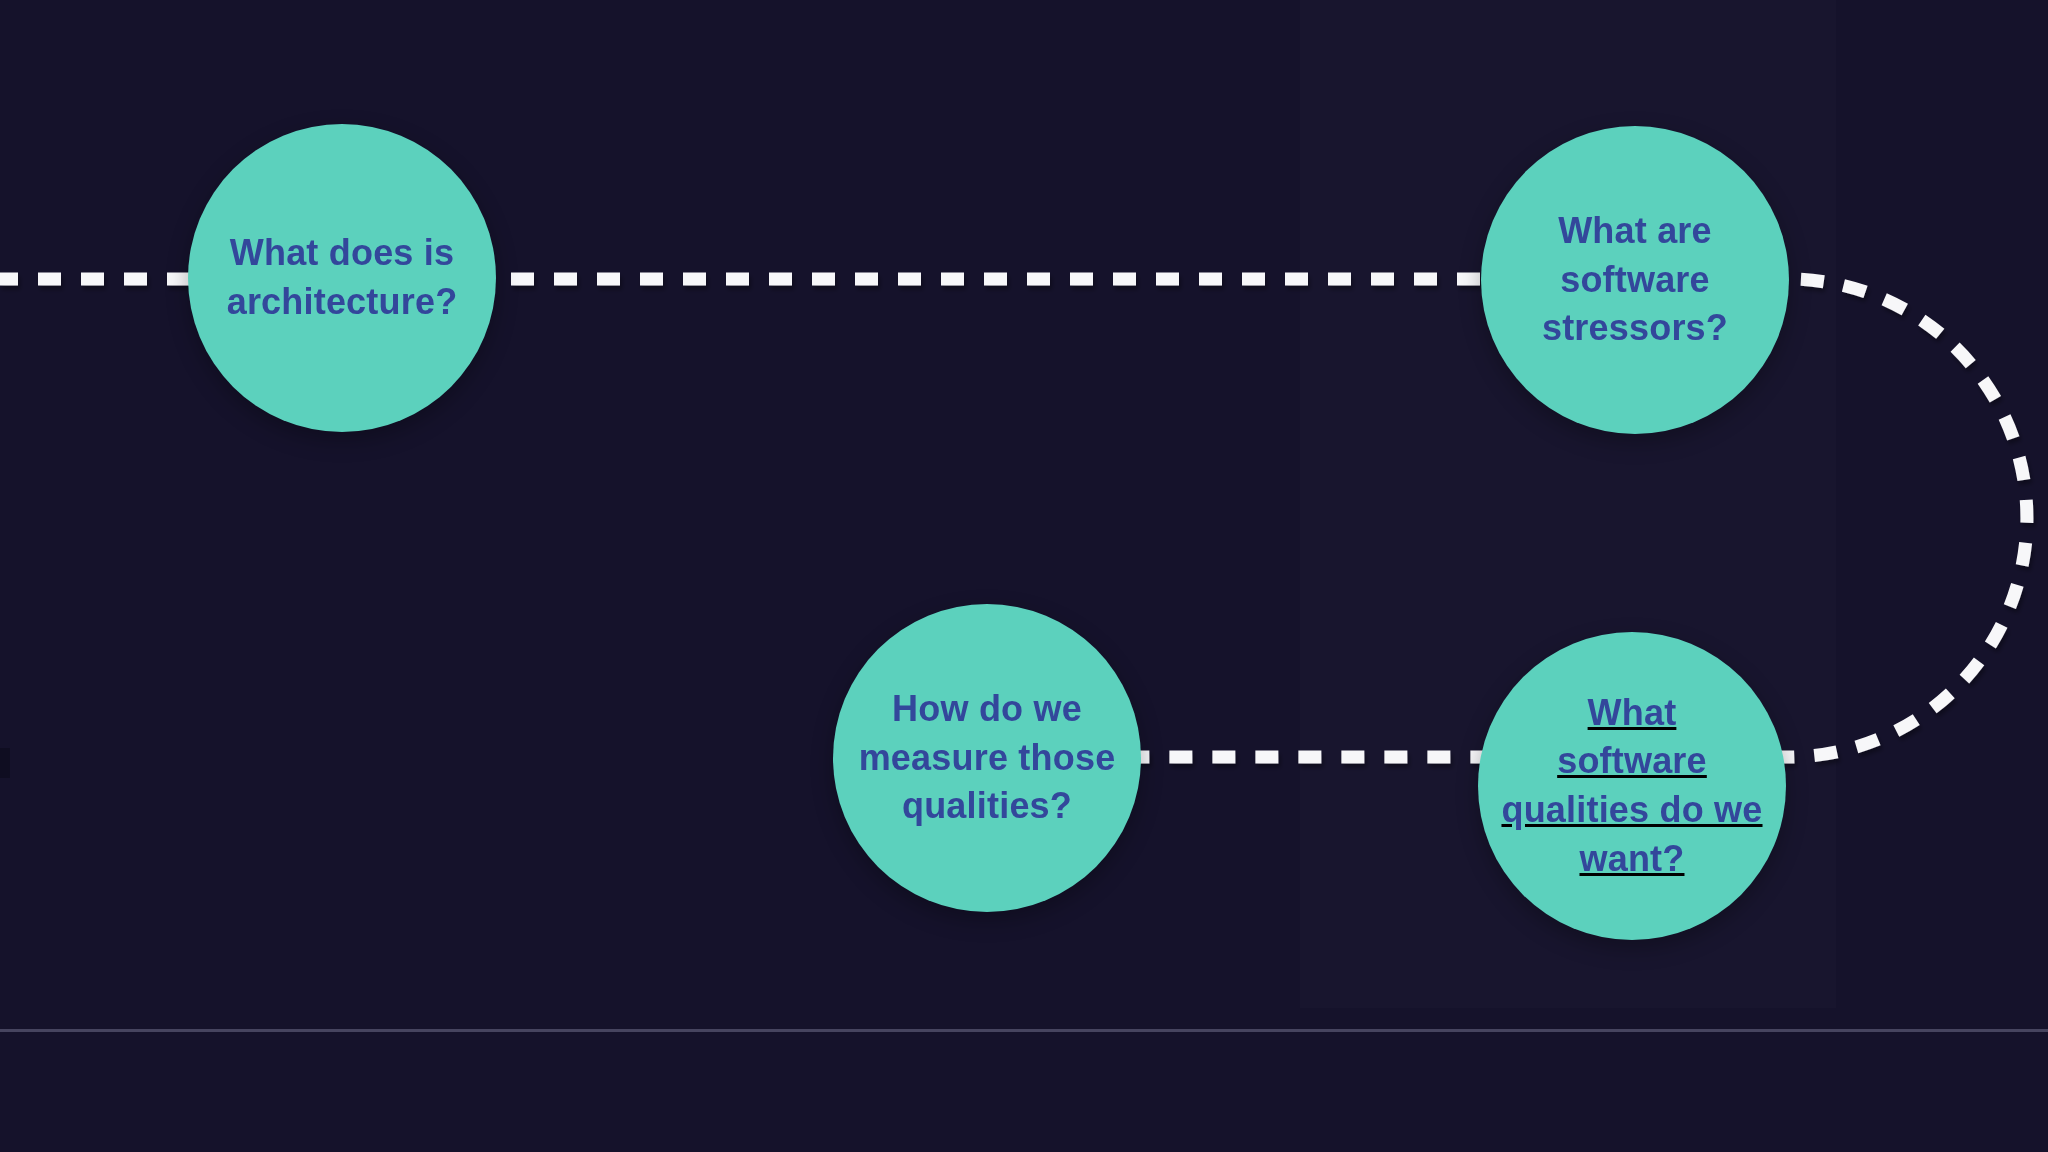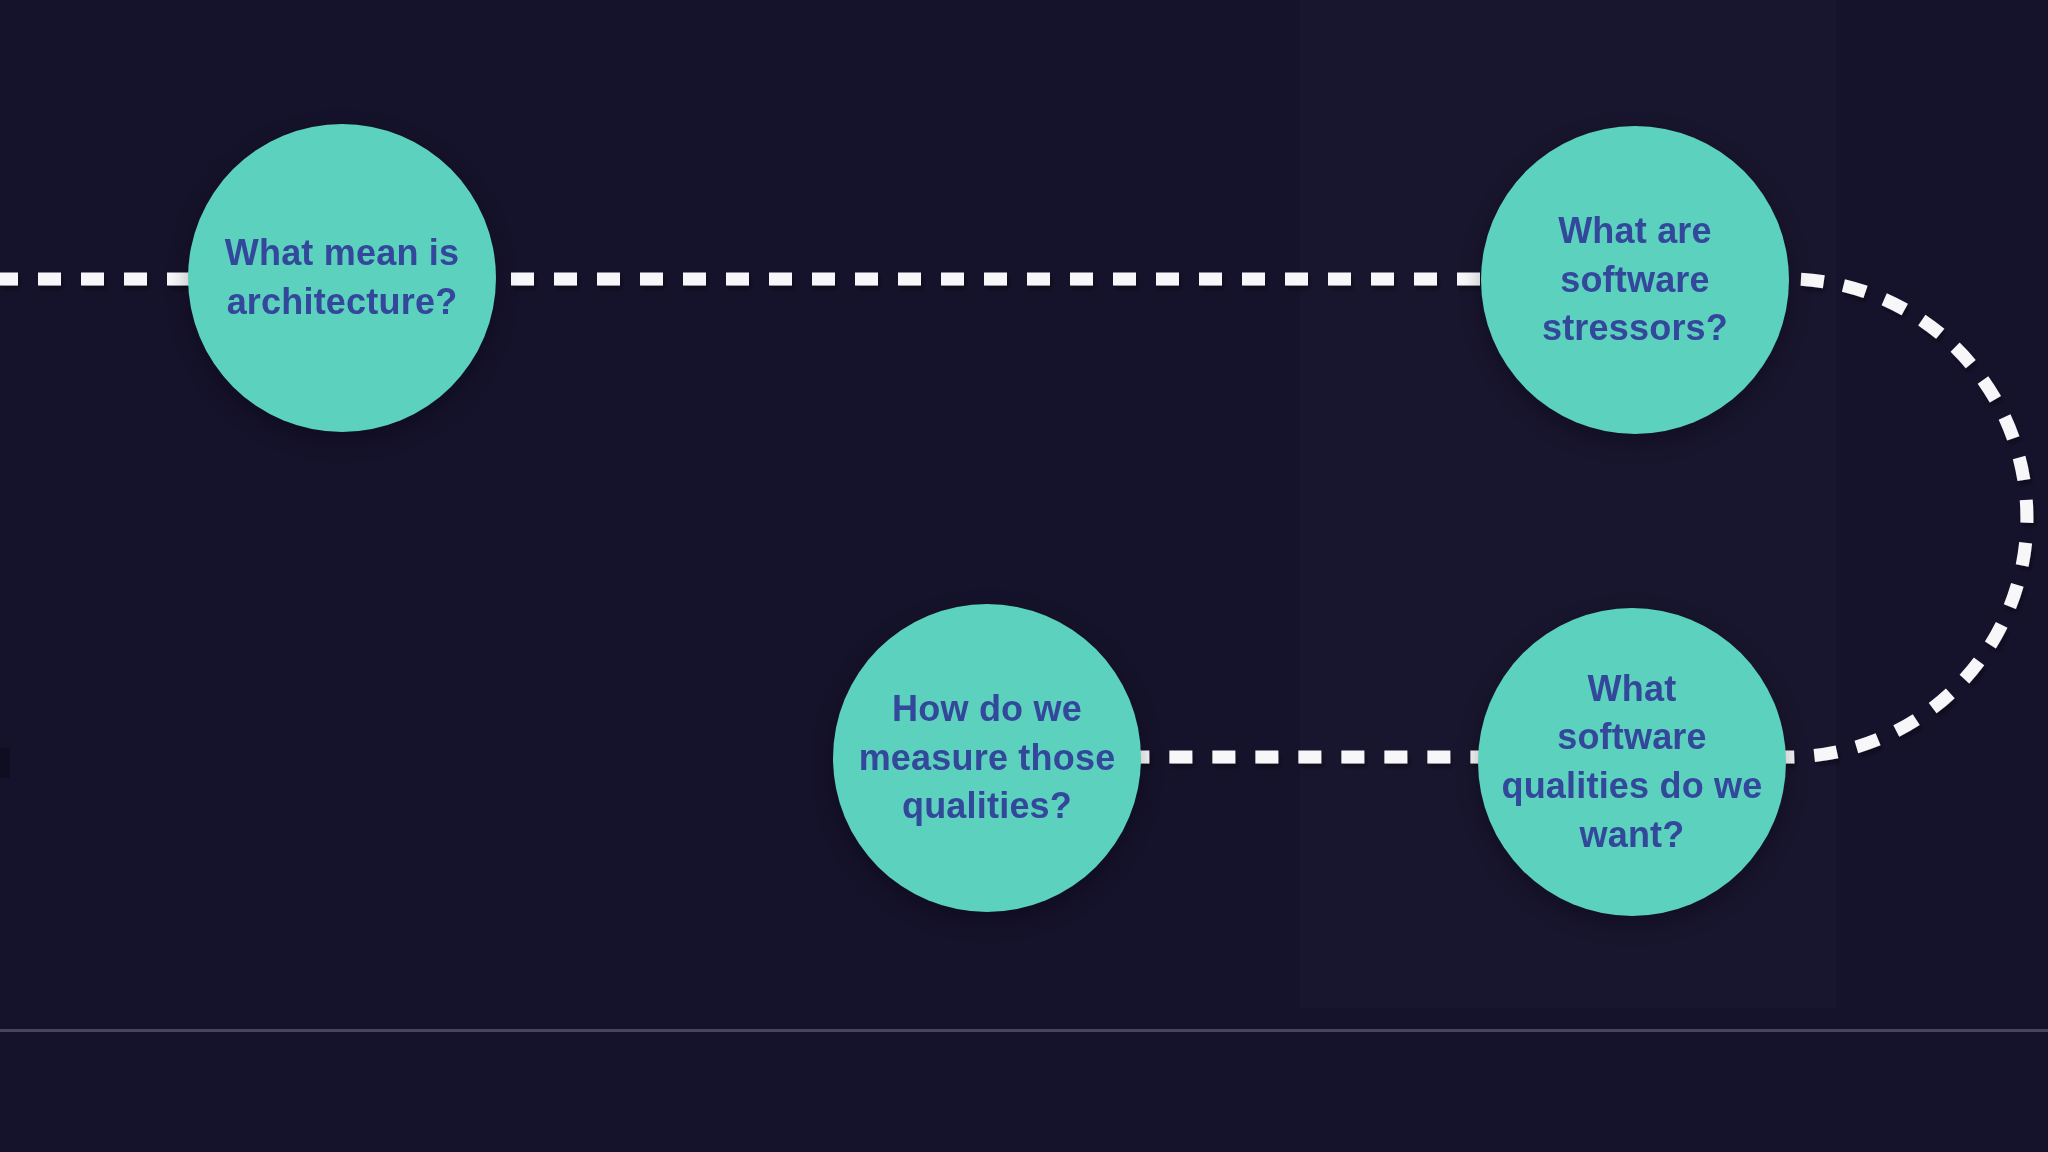--- a/index.html
+++ b/index.html
@@ -20,21 +20,21 @@
     box-shadow:0 8px 22px rgba(0,0,0,0.28);
   }
   .node-label{
     color:#33479b;font-weight:bold;font-size:36px;line-height:1.35;
     white-space:pre-line;letter-spacing:0.2px;
   }
   .node1{left:188px;top:124px;}
   .node2{left:833px;top:126px;}
   .node3{left:1481px;top:126px;}
   .node4{left:833px;top:604px;}
-  .node5{left:1478px;top:608px;}
+  .node5{left:1478px;top:632px;text-decoration:underline;}
   .divider{
     position:absolute;left:0;top:1029px;width:2048px;height:3px;
     background:#4f4e68;opacity:0.85;
   }
   .footer{position:absolute;left:0;top:1032px;width:2048px;height:120px;}
 </style>
 </head>
 <body>
 
 <div class="slide">
@@ -47,21 +47,21 @@
         <feDropShadow dx="2" dy="4" stdDeviation="2" flood-color="#000000" flood-opacity="0.35"></feDropShadow>
       </filter>
     </defs>
 
     <path d="M 0 279 H 1788 A 239 239 0 0 1 1788 757 H 868" fill="none" stroke="#f7f7f9" stroke-width="13" stroke-dasharray="23 20" stroke-dashoffset="5" filter="url(#dashShadow)"></path>
 
     <rect x="0" y="748" width="10" height="30" fill="#0f0d21"></rect>
   </svg>
 
   <div class="node node1">
-    <div class="node-label">What mean is
+    <div class="node-label">What does is
 architecture?</div>
   </div>
   <div class="node node3">
     <div class="node-label">What are
 software
 stressors?</div>
   </div>
   <div class="node node4">
     <div class="node-label">How do we
 measure those

